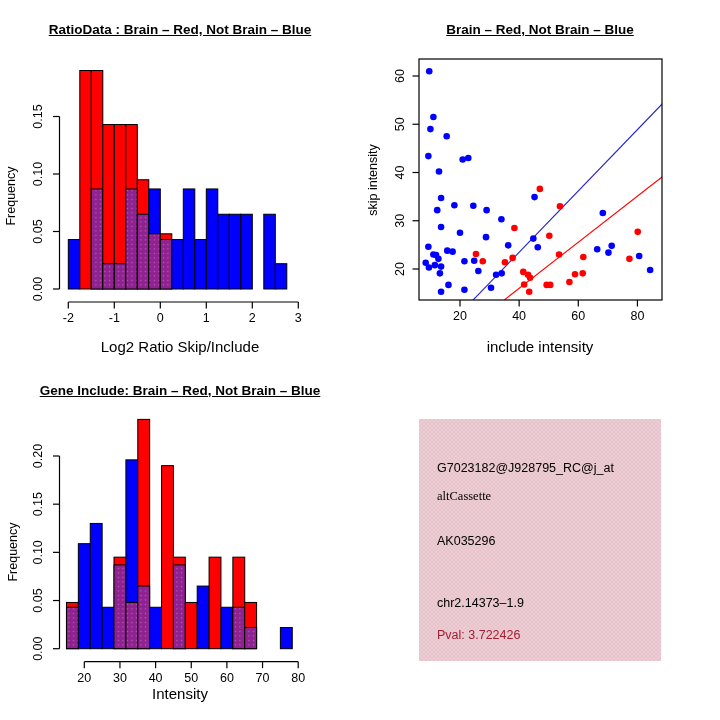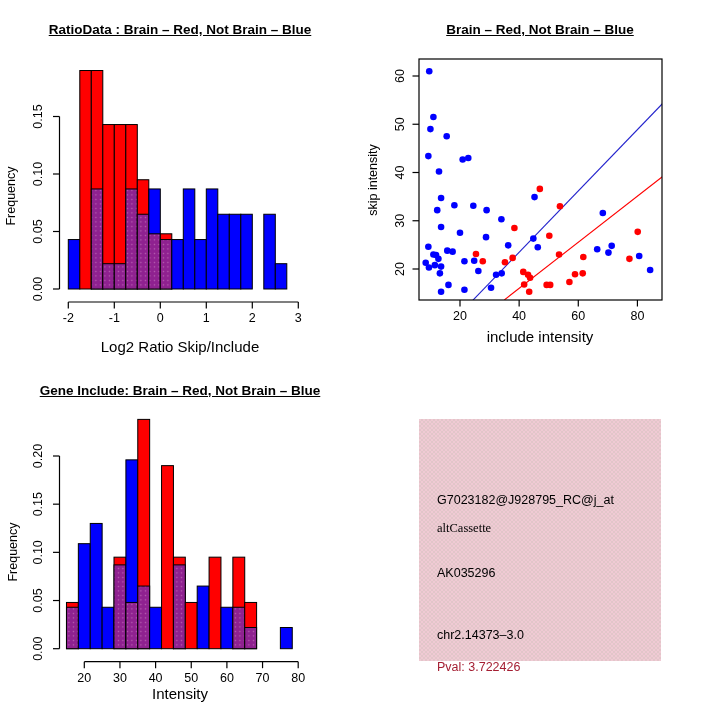--- a/index.html
+++ b/index.html
@@ -16,21 +16,21 @@
   .x-label{position:absolute;left:0;right:0;text-align:center;font-size:15px;color:#000;}
   .y-label{position:absolute;width:150px;height:14px;text-align:center;font-size:12.5px;color:#000;
            transform:rotate(-90deg);}
   svg text{font-family:"Liberation Sans",sans-serif;font-size:12.5px;fill:#000;}
   .info-box{position:absolute;left:59px;top:59px;width:242px;height:242px;
             background-color:#f0cad4;
             background-image:
               linear-gradient(45deg,#e2c6c9 25%,transparent 25%,transparent 75%,#e2c6c9 75%),
               linear-gradient(45deg,#e2c6c9 25%,transparent 25%,transparent 75%,#e2c6c9 75%);
             background-size:4px 4px;background-position:0 0,2px 2px;}
-  .info-line{position:absolute;left:18px;font-size:12.5px;color:#000;white-space:nowrap;margin-top:32px;}
+  .info-line{position:absolute;left:18px;font-size:12.5px;color:#000;white-space:nowrap;}
   #info-line-1{top:42px;}
   #info-line-2{top:70px;font-family:Liberation Serif, serif;}
   #info-line-3{top:115px;border-radius:6px;}
   #info-line-4{top:177px;}
   #info-line-5{top:209px;color:#a41e32;}
 </style>
 </head>
 <body>
 
 <div class="canvas">
@@ -198,21 +198,21 @@
         <text x="159.14" y="320" text-anchor="middle">40</text>
         <text x="218.28" y="320" text-anchor="middle">60</text>
         <text x="277.41999999999996" y="320" text-anchor="middle">80</text>
         <text transform="translate(40,269) rotate(-90)" text-anchor="middle" dy="4">20</text>
         <text transform="translate(40,220.75) rotate(-90)" text-anchor="middle" dy="4">30</text>
         <text transform="translate(40,172.5) rotate(-90)" text-anchor="middle" dy="4">40</text>
         <text transform="translate(40,124.25) rotate(-90)" text-anchor="middle" dy="4">50</text>
         <text transform="translate(40,76) rotate(-90)" text-anchor="middle" dy="4">60</text>
       </svg>
     <div class="chart-title" style="top:22px;">Brain – Red, Not Brain – Blue</div>
-    <div class="x-label" style="top:328px;">include intensity</div>
+    <div class="x-label" style="top:338px;">include intensity</div>
     <div class="y-label" style="left:-62px;top:173px;">skip intensity</div>
   </div>
 
   <div class="panel" id="panel-bl">
     <svg id="svg-bl" width="360" height="360" viewBox="0 0 360 360">
         <defs>
           <pattern id="pdots2" width="4.5" height="4.5" patternUnits="userSpaceOnUse">
             <rect x="0" y="0" width="4.5" height="4.5" fill="#8f2190"></rect>
             <circle cx="1.4" cy="1.4" r="0.75" fill="#bb64b4"></circle>
           </pattern>
@@ -275,18 +275,18 @@
     <div class="chart-title" style="top:23px;">Gene Include: Brain – Red, Not Brain – Blue</div>
     <div class="x-label" style="top:325px;">Intensity</div>
     <div class="y-label" style="left:-62px;top:185px;">Frequency</div>
   </div>
 
   <div class="panel" id="panel-br">
     <div class="info-box">
       <div class="info-line" id="info-line-1">G7023182@J928795_RC@j_at</div>
       <div class="info-line" id="info-line-2">altCassette</div>
       <div class="info-line" id="info-line-3">AK035296</div>
-      <div class="info-line" id="info-line-4">chr2.14373–3.0</div>
+      <div class="info-line" id="info-line-4">chr2.14373–1.9</div>
       <div class="info-line" id="info-line-5" style="color: rgb(164, 30, 50);">Pval: 3.722426</div>
     </div>
   </div>
 
 </div>
 
 </body></html>

